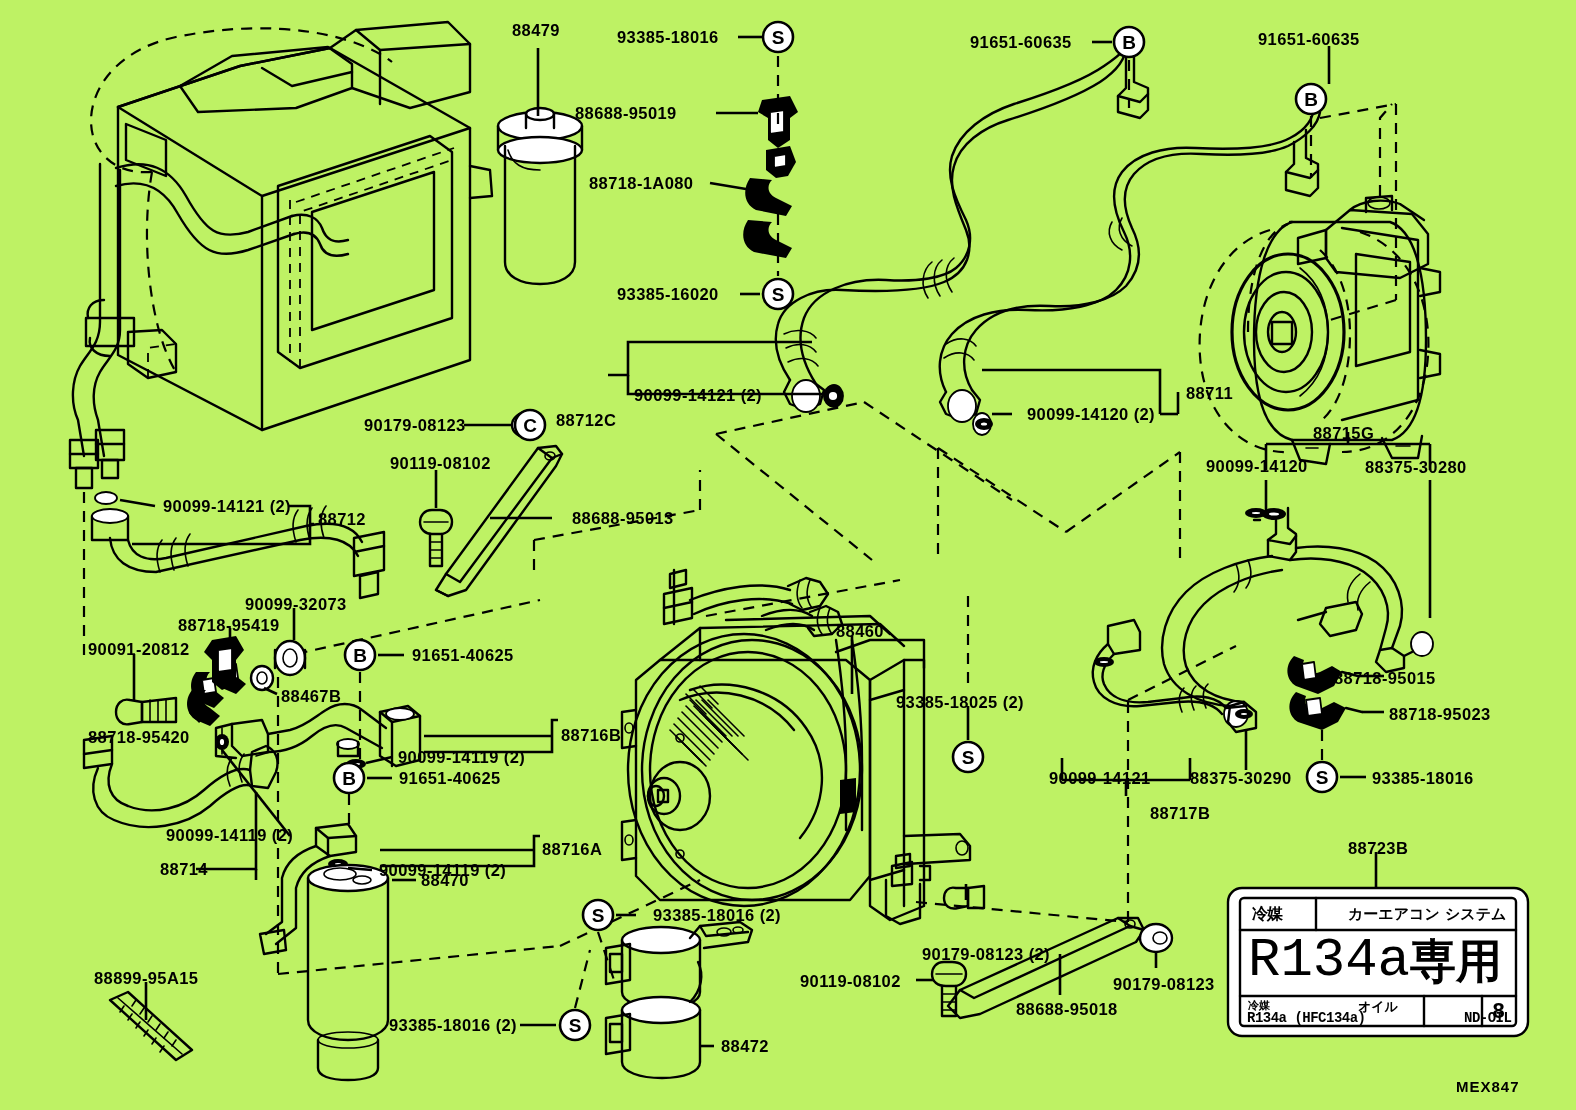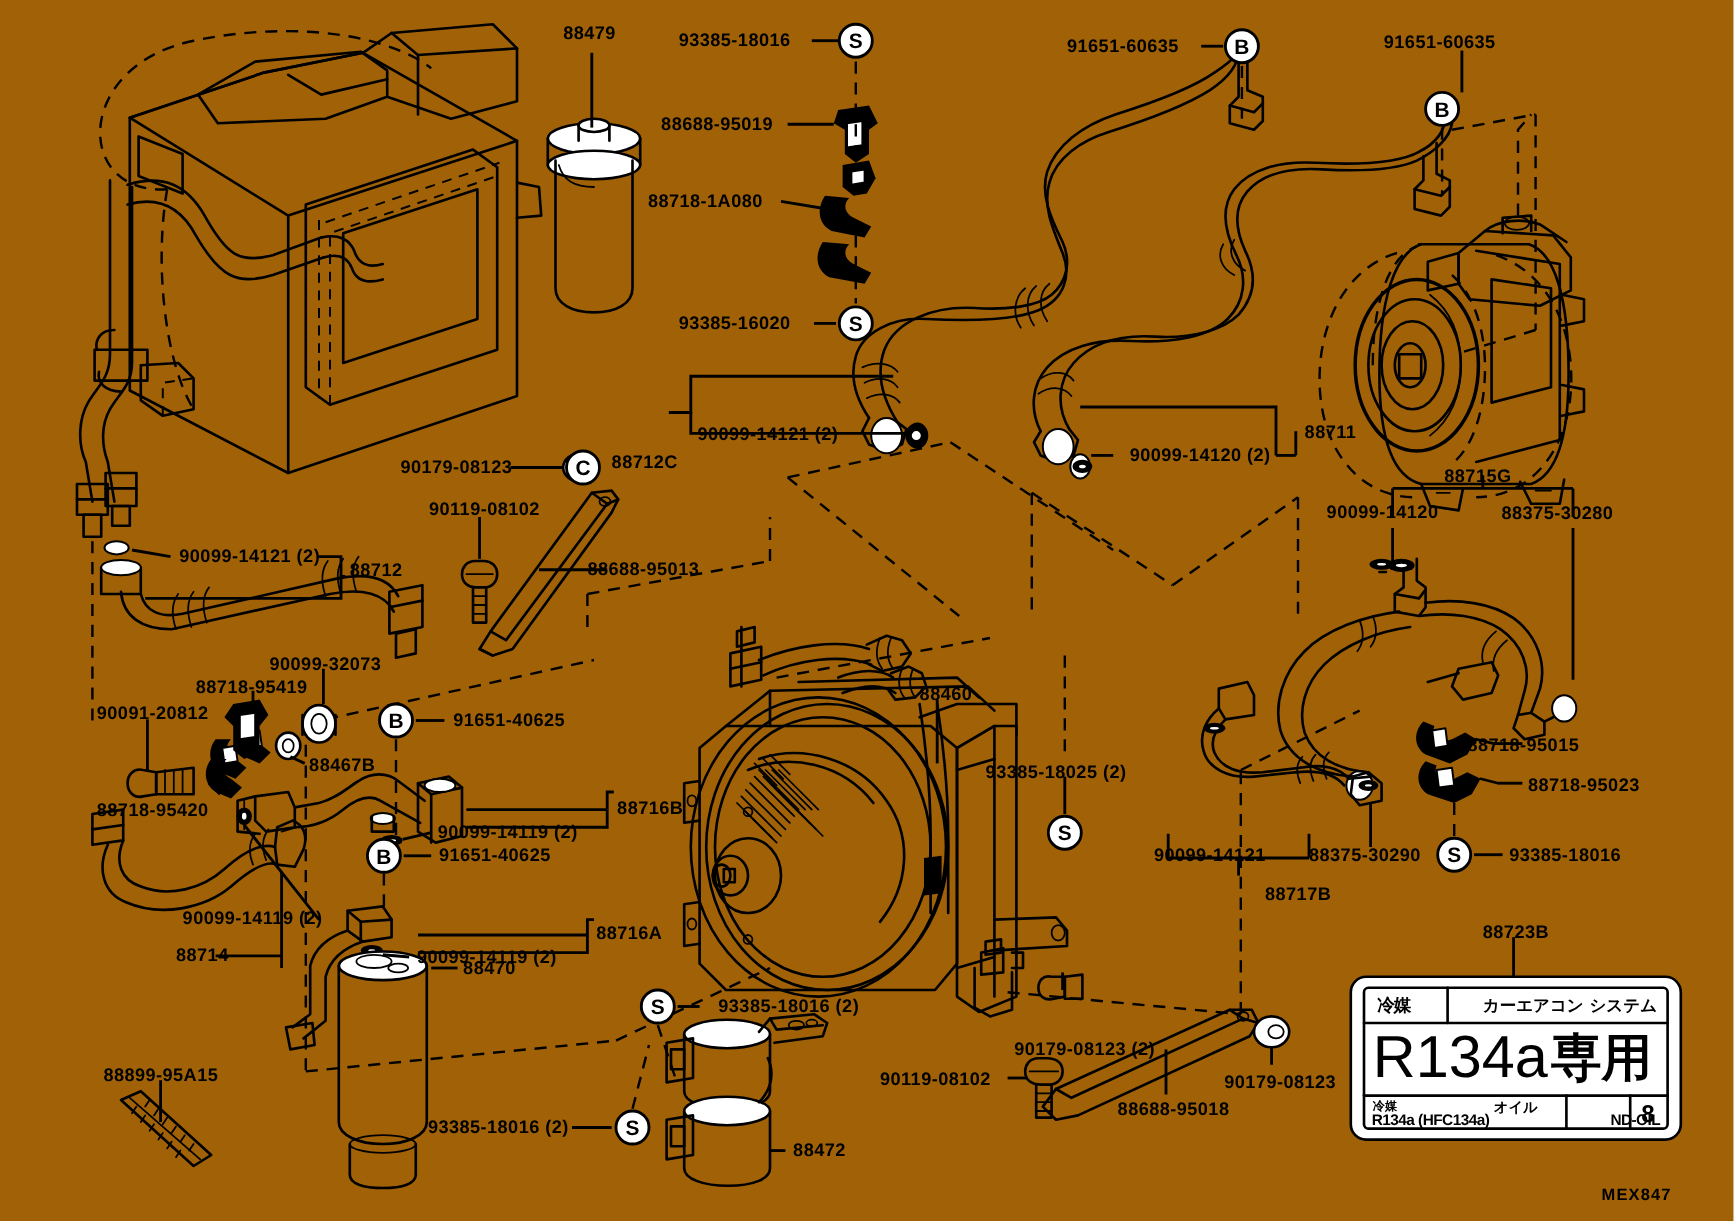--- a/index.html
+++ b/index.html
@@ -1,21 +1,21 @@
 <!DOCTYPE html>
 <html><head>
 <meta charset="utf-8">
 <title>Parts Diagram</title>
 <style>
   html,body{margin:0;padding:0;background:#ffffff;}
   body{font-family:"Liberation Sans", sans-serif;}
   #sheet{
     position:relative;
     width:1576px;height:1110px;
-    background:#a16207;
+    background:#bef264;
     overflow:hidden;
   }
   #art{position:absolute;left:0;top:0;width:1576px;height:1110px;}
   .lbl{
     position:absolute;
     font-family:"Liberation Sans", sans-serif;
     font-weight:bold;
     font-size:16.5px;
     letter-spacing:0.4px;
     color:#000;
@@ -27,21 +27,21 @@
     font-family:"Liberation Sans", sans-serif;
     font-weight:bold;
     font-size:15px;
     letter-spacing:1px;
     color:#000;
   }
   
   .jp{font-family:"DejaVu Sans", sans-serif;font-weight:bold;color:#000;position:absolute;white-space:nowrap;}
   .r134{
     position:absolute;
-    font-family:Liberation Sans, sans-serif;
+    font-family:Liberation Mono, monospace;
     font-weight:normal;
     color:#000;
     white-space:nowrap;
     text-align:right;
   }
 </style>
 </head>
 <body>
 
 <div id="sheet">
@@ -663,35 +663,35 @@
       <path class="s" d="M1240 996 L1516 996"></path>
       <path class="s" d="M1316 898 L1316 930"></path>
       <path class="s" d="M1424 996 L1424 1026"></path>
       <path class="s" d="M1482 996 L1482 1026"></path>
     </g>
   </svg>
 
   <div id="callout-layer">
       <div class="lbl" style="left: 512px; top: 22px;">88479</div>
       <div class="lbl" style="left: 617px; top: 29px;">93385-18016</div>
-      <div class="lbl" style="left: 601px; top: 105px;">88688-95019</div>
+      <div class="lbl" style="left: 575px; top: 105px;">88688-95019</div>
       <div class="lbl" style="left: 589px; top: 175px;">88718-1A080</div>
       <div class="lbl" style="left: 617px; top: 286px;">93385-16020</div>
       <div class="lbl" style="left: 556px; top: 368px; margin-top: 44px;">88712C</div>
       <div class="lbl" style="left: 634px; top: 387px;">90099-14121 (2)</div>
       <div class="lbl" style="left: 970px; top: 34px;">91651-60635</div>
       <div class="lbl" style="left: 1258px; top: 31px;">91651-60635</div>
       <div class="lbl" style="left: 1027px; top: 406px;">90099-14120 (2)</div>
       <div class="lbl" style="left: 1186px; top: 385px;">88711</div>
       <div class="lbl" style="left: 1313px; top: 425px;">88715G</div>
       <div class="lbl" style="left: 1206px; top: 458px;">90099-14120</div>
       <div class="lbl" style="left: 1365px; top: 459px;">88375-30280</div>
       <div class="lbl" style="left: 364px; top: 417px;">90179-08123</div>
       <div class="lbl" style="left: 390px; top: 455px;">90119-08102</div>
-      <div class="lbl" style="left: 534px; top: 510px;">88688-95013</div>
+      <div class="lbl" style="left: 572px; top: 510px;">88688-95013</div>
       <div class="lbl" style="left: 163px; top: 498px;">90099-14121 (2)</div>
       <div class="lbl" style="left: 318px; top: 511px;">88712</div>
       <div class="lbl" style="left: 245px; top: 596px;">90099-32073</div>
       <div class="lbl" style="left: 178px; top: 617px;">88718-95419</div>
       <div class="lbl" style="left: 88px; top: 641px;">90091-20812</div>
       <div class="lbl" style="left: 281px; top: 688px;">88467B</div>
       <div class="lbl" style="left: 88px; top: 729px;">88718-95420</div>
       <div class="lbl" style="left: 412px; top: 647px;">91651-40625</div>
       <div class="lbl" style="left: 398px; top: 749px;">90099-14119 (2)</div>
       <div class="lbl" style="left: 561px; top: 727px;">88716B</div>

